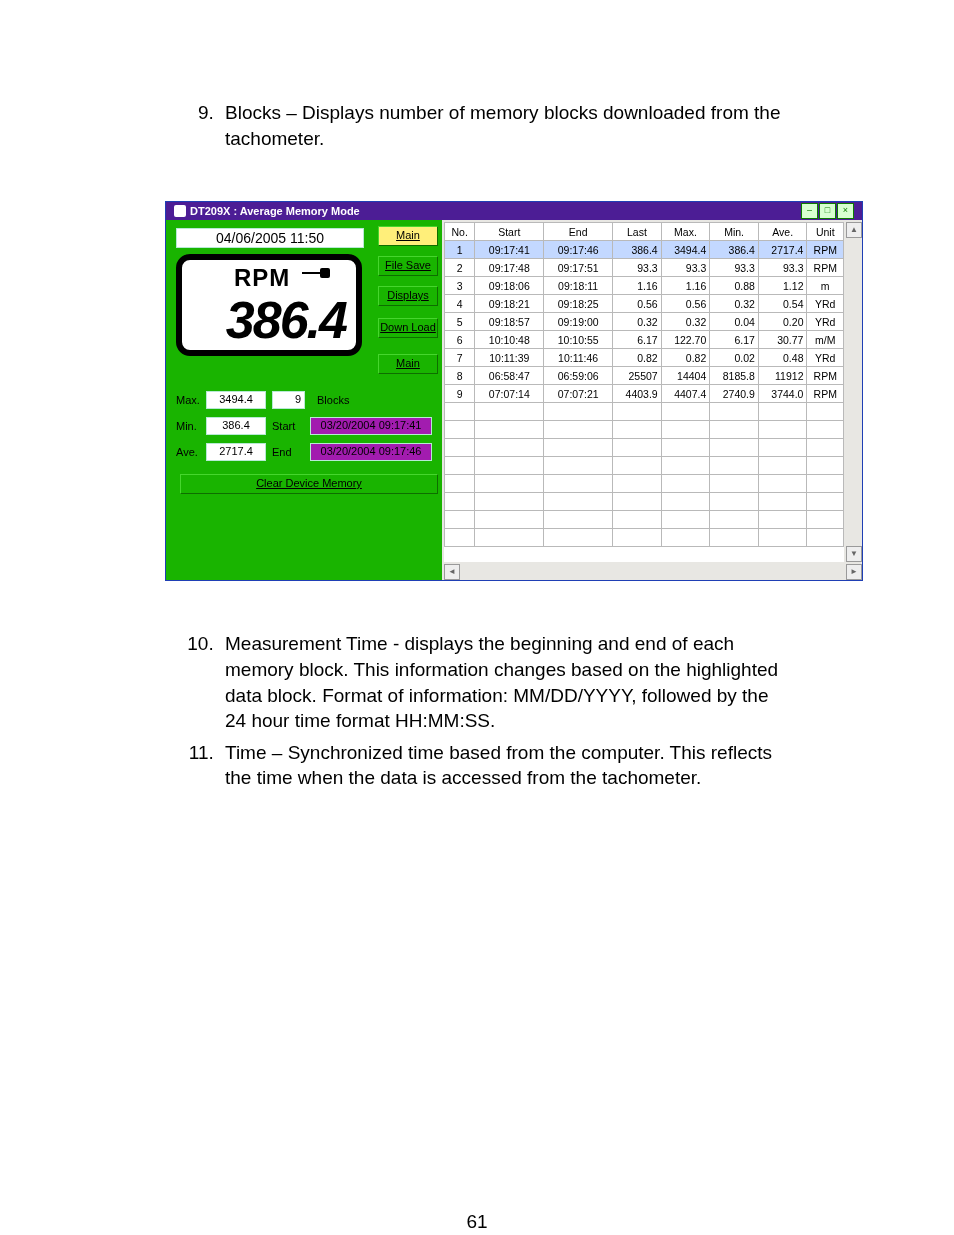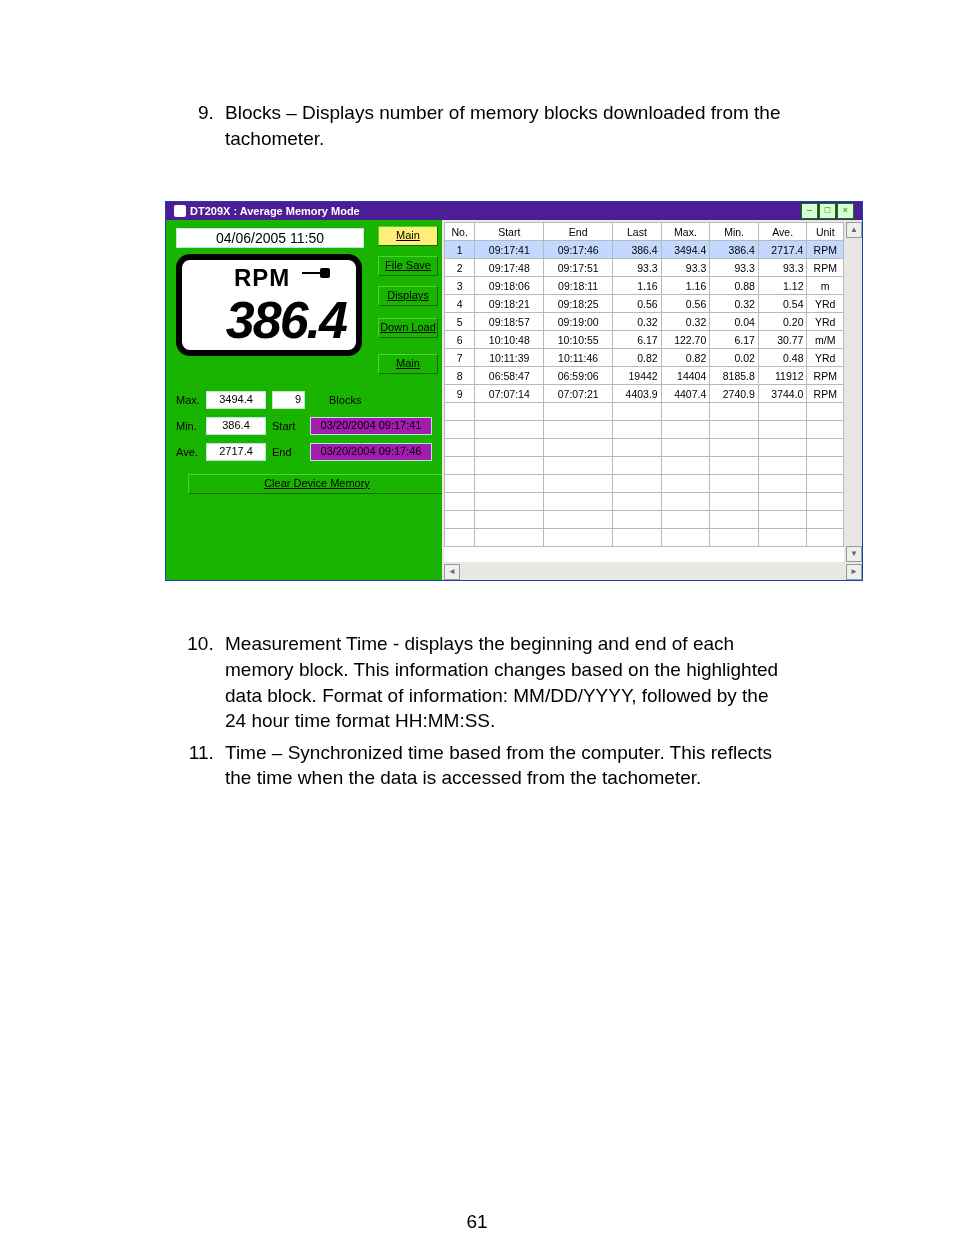--- a/index.html
+++ b/index.html
@@ -22,21 +22,21 @@
   .lcd-inner{position:absolute;inset:2px}
   .lcd-unit{position:absolute;left:50px;top:4px;font:700 24px/24px Arial,sans-serif;color:#000;letter-spacing:1px}
   .lcd-antenna{position:absolute;left:118px;top:10px;width:24px;height:2px;background:#000}
   .lcd-antenna:after{content:"";position:absolute;right:-4px;top:-4px;width:10px;height:10px;background:#000;border-radius:2px}
   .lcd-big{position:absolute;left:8px;right:8px;bottom:2px;text-align:right;font:italic 900 52px/52px "Arial Black",Arial,sans-serif;color:#000;letter-spacing:-2px}
   .statrow{position:absolute;left:10px;height:16px;width:256px;font-size:11px;color:#000;display:flex;align-items:center}
   .statrow .lab{width:30px}
   .statrow .val{width:58px;height:16px;background:#fff;border:1px solid #b7ead4;text-align:center;line-height:15px;margin-right:6px}
   .statrow .lab2{width:38px}
   .statrow .val2{flex:1;height:16px;background:#a21caf;border:1px solid #b7ead4;text-align:center;line-height:15px}
-  .clearBtn{position:absolute;left:22px;top:254px;width:256px;height:18px;background:#19b400;border:1px solid #0e6e00;border-top-color:#46d62d;border-left-color:#46d62d;text-align:center;line-height:17px;font-size:11px;text-decoration:underline;cursor:pointer}
+  .clearBtn{position:absolute;left:14px;top:254px;width:256px;height:18px;background:#19b400;border:1px solid #0e6e00;border-top-color:#46d62d;border-left-color:#46d62d;text-align:center;line-height:17px;font-size:11px;text-decoration:underline;cursor:pointer}
   .tableWrap{position:absolute;left:2px;top:2px;right:18px;bottom:18px;overflow:hidden;background:#fff}
   .vscroll{position:absolute;right:0;top:2px;width:16px;bottom:18px;background:#e8e7e3;display:flex;flex-direction:column;justify-content:space-between}
   .hscroll{position:absolute;left:2px;right:0;bottom:0;height:16px;background:#e8e7e3;display:flex;justify-content:space-between}
   .sbtn{width:16px;height:16px;background:#eee;border:1px solid #9a9a9a;box-sizing:border-box;font-size:8px;line-height:13px;text-align:center;color:#666}
   table.data{border-collapse:collapse;width:100%;table-layout:fixed}
   table.data th,table.data td{border:1px solid #b9b9b9;font-size:10.5px;height:18px;padding:0 3px;text-align:center;box-sizing:border-box;white-space:nowrap;overflow:hidden}
   table.data th{background:#fff;font-weight:normal}
   table.data tr.sel td{background:#c3d8ff}
   table.data td.num{text-align:right}
   .page-num{text-align:center;font-size:19px;margin-top:420px}
@@ -82,21 +82,21 @@
           <div class="lcd-unit">RPM</div>
           <div class="lcd-antenna"></div>
           <div class="lcd-big">386.4</div>
         </div>
       </div>
 
       <div class="statrow" style="top:172px">
         <span class="lab">Max.</span>
         <span class="val">3494.4</span>
         <span class="val" style="width:28px;text-align:right;padding-right:3px">9</span>
-        <span class="lab2" style="margin-left:18px">Blocks</span>
+        <span class="lab2" style="margin-left:6px">Blocks</span>
       </div>
       <div class="statrow" style="top:198px">
         <span class="lab">Min.</span>
         <span class="val">386.4</span>
         <span class="lab2">Start</span>
         <span class="val2">03/20/2004 09:17:41</span>
       </div>
       <div class="statrow" style="top:224px">
         <span class="lab">Ave.</span>
         <span class="val">2717.4</span>
@@ -200,21 +200,21 @@
                 <td class="num">0.82</td>
                 <td class="num">0.82</td>
                 <td class="num">0.02</td>
                 <td class="num">0.48</td>
                 <td>YRd</td>
               </tr>
               <tr>
                 <td>8</td>
                 <td>06:58:47</td>
                 <td>06:59:06</td>
-                <td class="num">19442</td>
+                <td class="num">25507</td>
                 <td class="num">14404</td>
                 <td class="num">8185.8</td>
                 <td class="num">11912</td>
                 <td>RPM</td>
               </tr>
               <tr>
                 <td>9</td>
                 <td>07:07:14</td>
                 <td>07:07:21</td>
                 <td class="num">4403.9</td>

